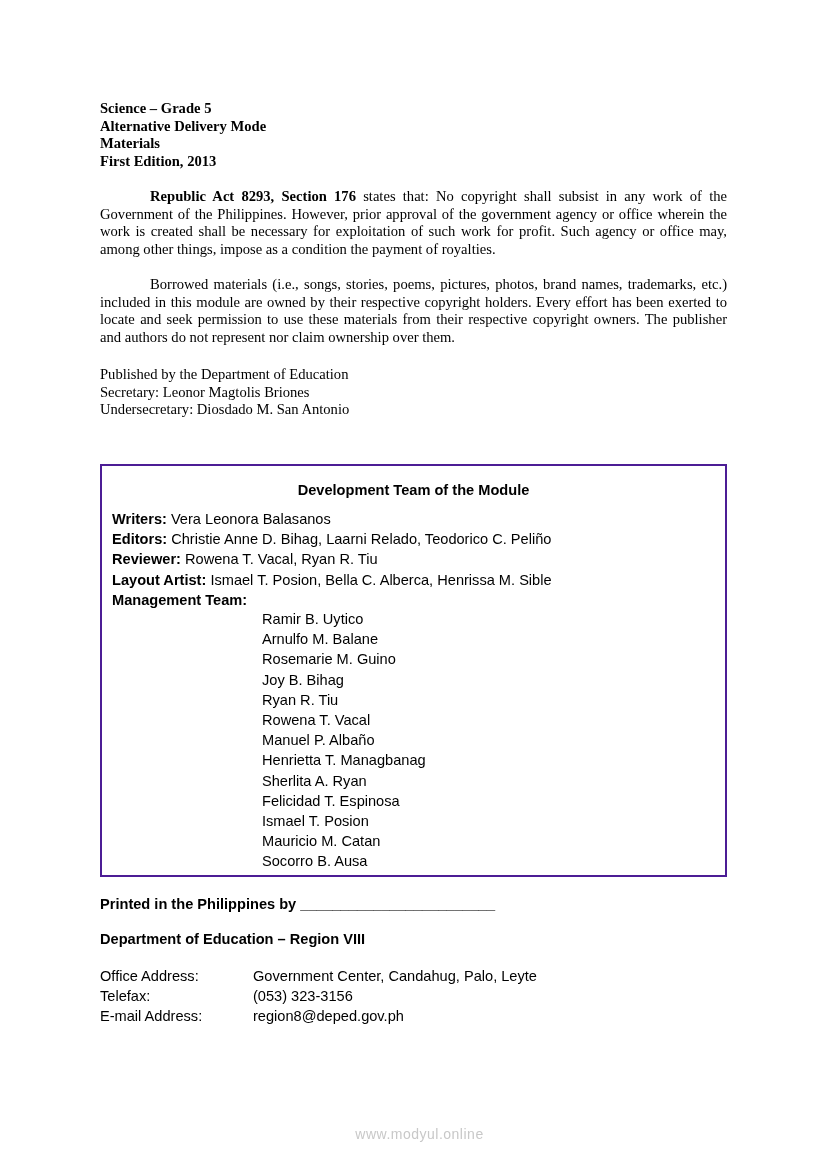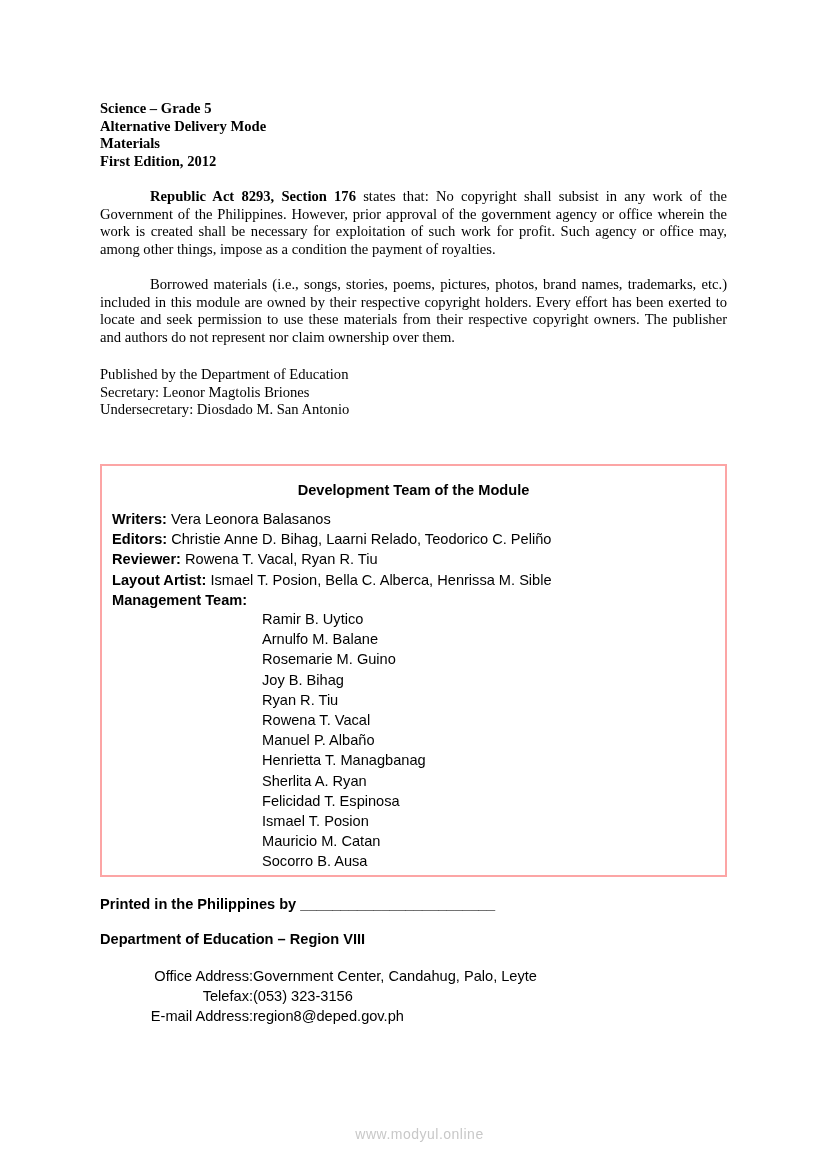--- a/index.html
+++ b/index.html
@@ -4,42 +4,42 @@
   <style>
     html, body { margin: 0; padding: 0; background: #ffffff; }
     body { width: 826px; height: 1169px; position: relative; overflow: hidden;
            font-family: "Liberation Sans", sans-serif; color: #000; font-size: 14.6px; }
     .page { position: absolute; left: 100px; top: 100px; width: 627px; font-family: Liberation Serif, serif; }
     .hdr { font-weight: bold; line-height: 17.5px; }
     .para { margin-top: 18px; line-height: 17.5px; text-align: justify; }
     .para .indent { display: inline-block; width: 50px; }
     .pub { margin-top: 20px; line-height: 17.5px; }
     .team-box { position: absolute; left: 100px; top: 464px; width: 623px; height: 409px;
-                border: 2px solid #fca5a5; }
+                border: 2px solid #4c1d95; }
     .team-title { position: absolute; left: 0; right: 0; top: 16px; text-align: center; font-weight: bold; }
     .team-lines { position: absolute; left: 10px; top: 43px; line-height: 20.2px; }
     .team-lines b { font-weight: bold; margin-top: 25px; }
     .mgmt { position: absolute; left: 160px; top: 143px; line-height: 20.2px; }
     .printed { position: absolute; left: 100px; top: 896px; font-weight: bold; }
     .region { position: absolute; left: 100px; top: 931px; font-weight: bold; }
-    .contact { position: absolute; left: 100px; top: 966px; line-height: 20.2px; text-align: right; }
+    .contact { position: absolute; left: 100px; top: 966px; line-height: 20.2px; }
     .contact .row { display: flex; }
     .contact .lbl { width: 153px; }
     .watermark { position: absolute; left: 13px; right: 0; top: 1126px; text-align: center;
                  color: #c8c8c8; font-size: 14px; letter-spacing: 0.5px; }
   </style>
 </head>
 <body>
 
 <div class="page">
   <div class="hdr">
     <div>Science – Grade 5</div>
     <div>Alternative Delivery Mode</div>
     <div>Materials</div>
-    <div>First Edition, 2012</div>
+    <div>First Edition, 2013</div>
   </div>
 
   <div class="para"><span class="indent"></span><b>Republic Act 8293, Section 176</b><span> states that: No copyright shall subsist in any work of the Government of the Philippines. However, prior approval of the government agency or office wherein the work is created shall be necessary for exploitation of such work for profit. Such agency or office may, among other things, impose as a condition the payment of royalties.</span></div>
 
   <div class="para"><span class="indent"></span><span>Borrowed materials (i.e., songs, stories, poems, pictures, photos, brand names, trademarks, etc.) included in this module are owned by their respective copyright holders. Every effort has been exerted to locate and seek permission to use these materials from their respective copyright owners. The publisher and authors do not represent nor claim ownership over them.</span></div>
 
   <div class="pub">
     <div>Published by the Department of Education</div>
     <div>Secretary: Leonor Magtolis Briones</div>
     <div>Undersecretary: Diosdado M. San Antonio</div>

